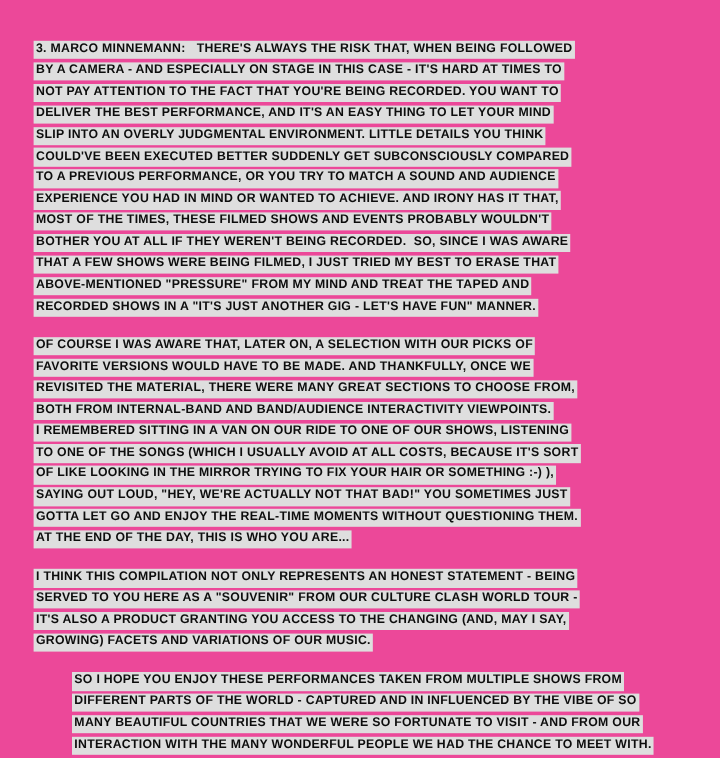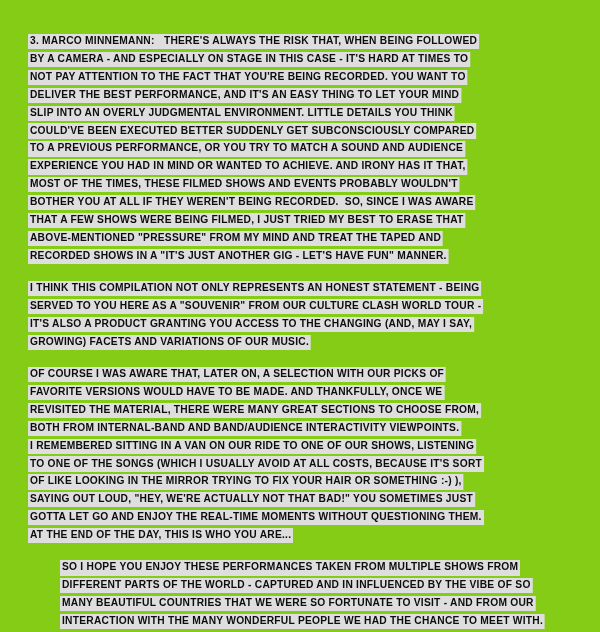--- a/index.html
+++ b/index.html
@@ -10,21 +10,21 @@
     width: 600px;
     height: 632px;
     background: #0a0a0a;
     font-family: "Liberation Sans", sans-serif;
     overflow: hidden;
   }
   .page {
     position: relative;
     width: 600px;
     height: 632px;
-    background: #84cc16;
+    background: #ec4899;
     box-sizing: border-box;
     padding: 34px 26px 20px 28px;
   }
   .block {
     margin-bottom: 17px;
   }
   .block:last-child {
     margin-bottom: 0;
     padding-left: 32px;
   }
@@ -65,39 +65,39 @@
     <span class="line">TO A PREVIOUS PERFORMANCE, OR YOU TRY TO MATCH A SOUND AND AUDIENCE</span>
     <span class="line">EXPERIENCE YOU HAD IN MIND OR WANTED TO ACHIEVE. AND IRONY HAS IT THAT,</span>
     <span class="line">MOST OF THE TIMES, THESE FILMED SHOWS AND EVENTS PROBABLY WOULDN'T</span>
     <span class="line">BOTHER YOU AT ALL IF THEY WEREN'T BEING RECORDED.  SO, SINCE I WAS AWARE</span>
     <span class="line">THAT A FEW SHOWS WERE BEING FILMED, I JUST TRIED MY BEST TO ERASE THAT</span>
     <span class="line">ABOVE-MENTIONED "PRESSURE" FROM MY MIND AND TREAT THE TAPED AND</span>
     <span class="line">RECORDED SHOWS IN A "IT'S JUST ANOTHER GIG - LET'S HAVE FUN" MANNER.</span>
   </div>
 
   <div class="block">
-    <span class="line">I THINK THIS COMPILATION NOT ONLY REPRESENTS AN HONEST STATEMENT - BEING</span>
-    <span class="line">SERVED TO YOU HERE AS A "SOUVENIR" FROM OUR CULTURE CLASH WORLD TOUR -</span>
-    <span class="line">IT'S ALSO A PRODUCT GRANTING YOU ACCESS TO THE CHANGING (AND, MAY I SAY,</span>
-    <span class="line">GROWING) FACETS AND VARIATIONS OF OUR MUSIC.</span>
-  </div>
-
-  <div class="block">
     <span class="line">OF COURSE I WAS AWARE THAT, LATER ON, A SELECTION WITH OUR PICKS OF</span>
     <span class="line">FAVORITE VERSIONS WOULD HAVE TO BE MADE. AND THANKFULLY, ONCE WE</span>
     <span class="line">REVISITED THE MATERIAL, THERE WERE MANY GREAT SECTIONS TO CHOOSE FROM,</span>
     <span class="line">BOTH FROM INTERNAL-BAND AND BAND/AUDIENCE INTERACTIVITY VIEWPOINTS.</span>
     <span class="line">I REMEMBERED SITTING IN A VAN ON OUR RIDE TO ONE OF OUR SHOWS, LISTENING</span>
     <span class="line">TO ONE OF THE SONGS (WHICH I USUALLY AVOID AT ALL COSTS, BECAUSE IT'S SORT</span>
     <span class="line">OF LIKE LOOKING IN THE MIRROR TRYING TO FIX YOUR HAIR OR SOMETHING :-) ),</span>
     <span class="line">SAYING OUT LOUD, "HEY, WE'RE ACTUALLY NOT THAT BAD!" YOU SOMETIMES JUST</span>
     <span class="line">GOTTA LET GO AND ENJOY THE REAL-TIME MOMENTS WITHOUT QUESTIONING THEM.</span>
     <span class="line">AT THE END OF THE DAY, THIS IS WHO YOU ARE...</span>
   </div>
 
   <div class="block">
+    <span class="line">I THINK THIS COMPILATION NOT ONLY REPRESENTS AN HONEST STATEMENT - BEING</span>
+    <span class="line">SERVED TO YOU HERE AS A "SOUVENIR" FROM OUR CULTURE CLASH WORLD TOUR -</span>
+    <span class="line">IT'S ALSO A PRODUCT GRANTING YOU ACCESS TO THE CHANGING (AND, MAY I SAY,</span>
+    <span class="line">GROWING) FACETS AND VARIATIONS OF OUR MUSIC.</span>
+  </div>
+
+  <div class="block">
     <span class="line">SO I HOPE YOU ENJOY THESE PERFORMANCES TAKEN FROM MULTIPLE SHOWS FROM</span>
     <span class="line">DIFFERENT PARTS OF THE WORLD - CAPTURED AND IN INFLUENCED BY THE VIBE OF SO</span>
     <span class="line">MANY BEAUTIFUL COUNTRIES THAT WE WERE SO FORTUNATE TO VISIT - AND FROM OUR</span>
     <span class="line">INTERACTION WITH THE MANY WONDERFUL PEOPLE WE HAD THE CHANCE TO MEET WITH.</span>
   </div>
 
 </div>
 
 </body></html>

